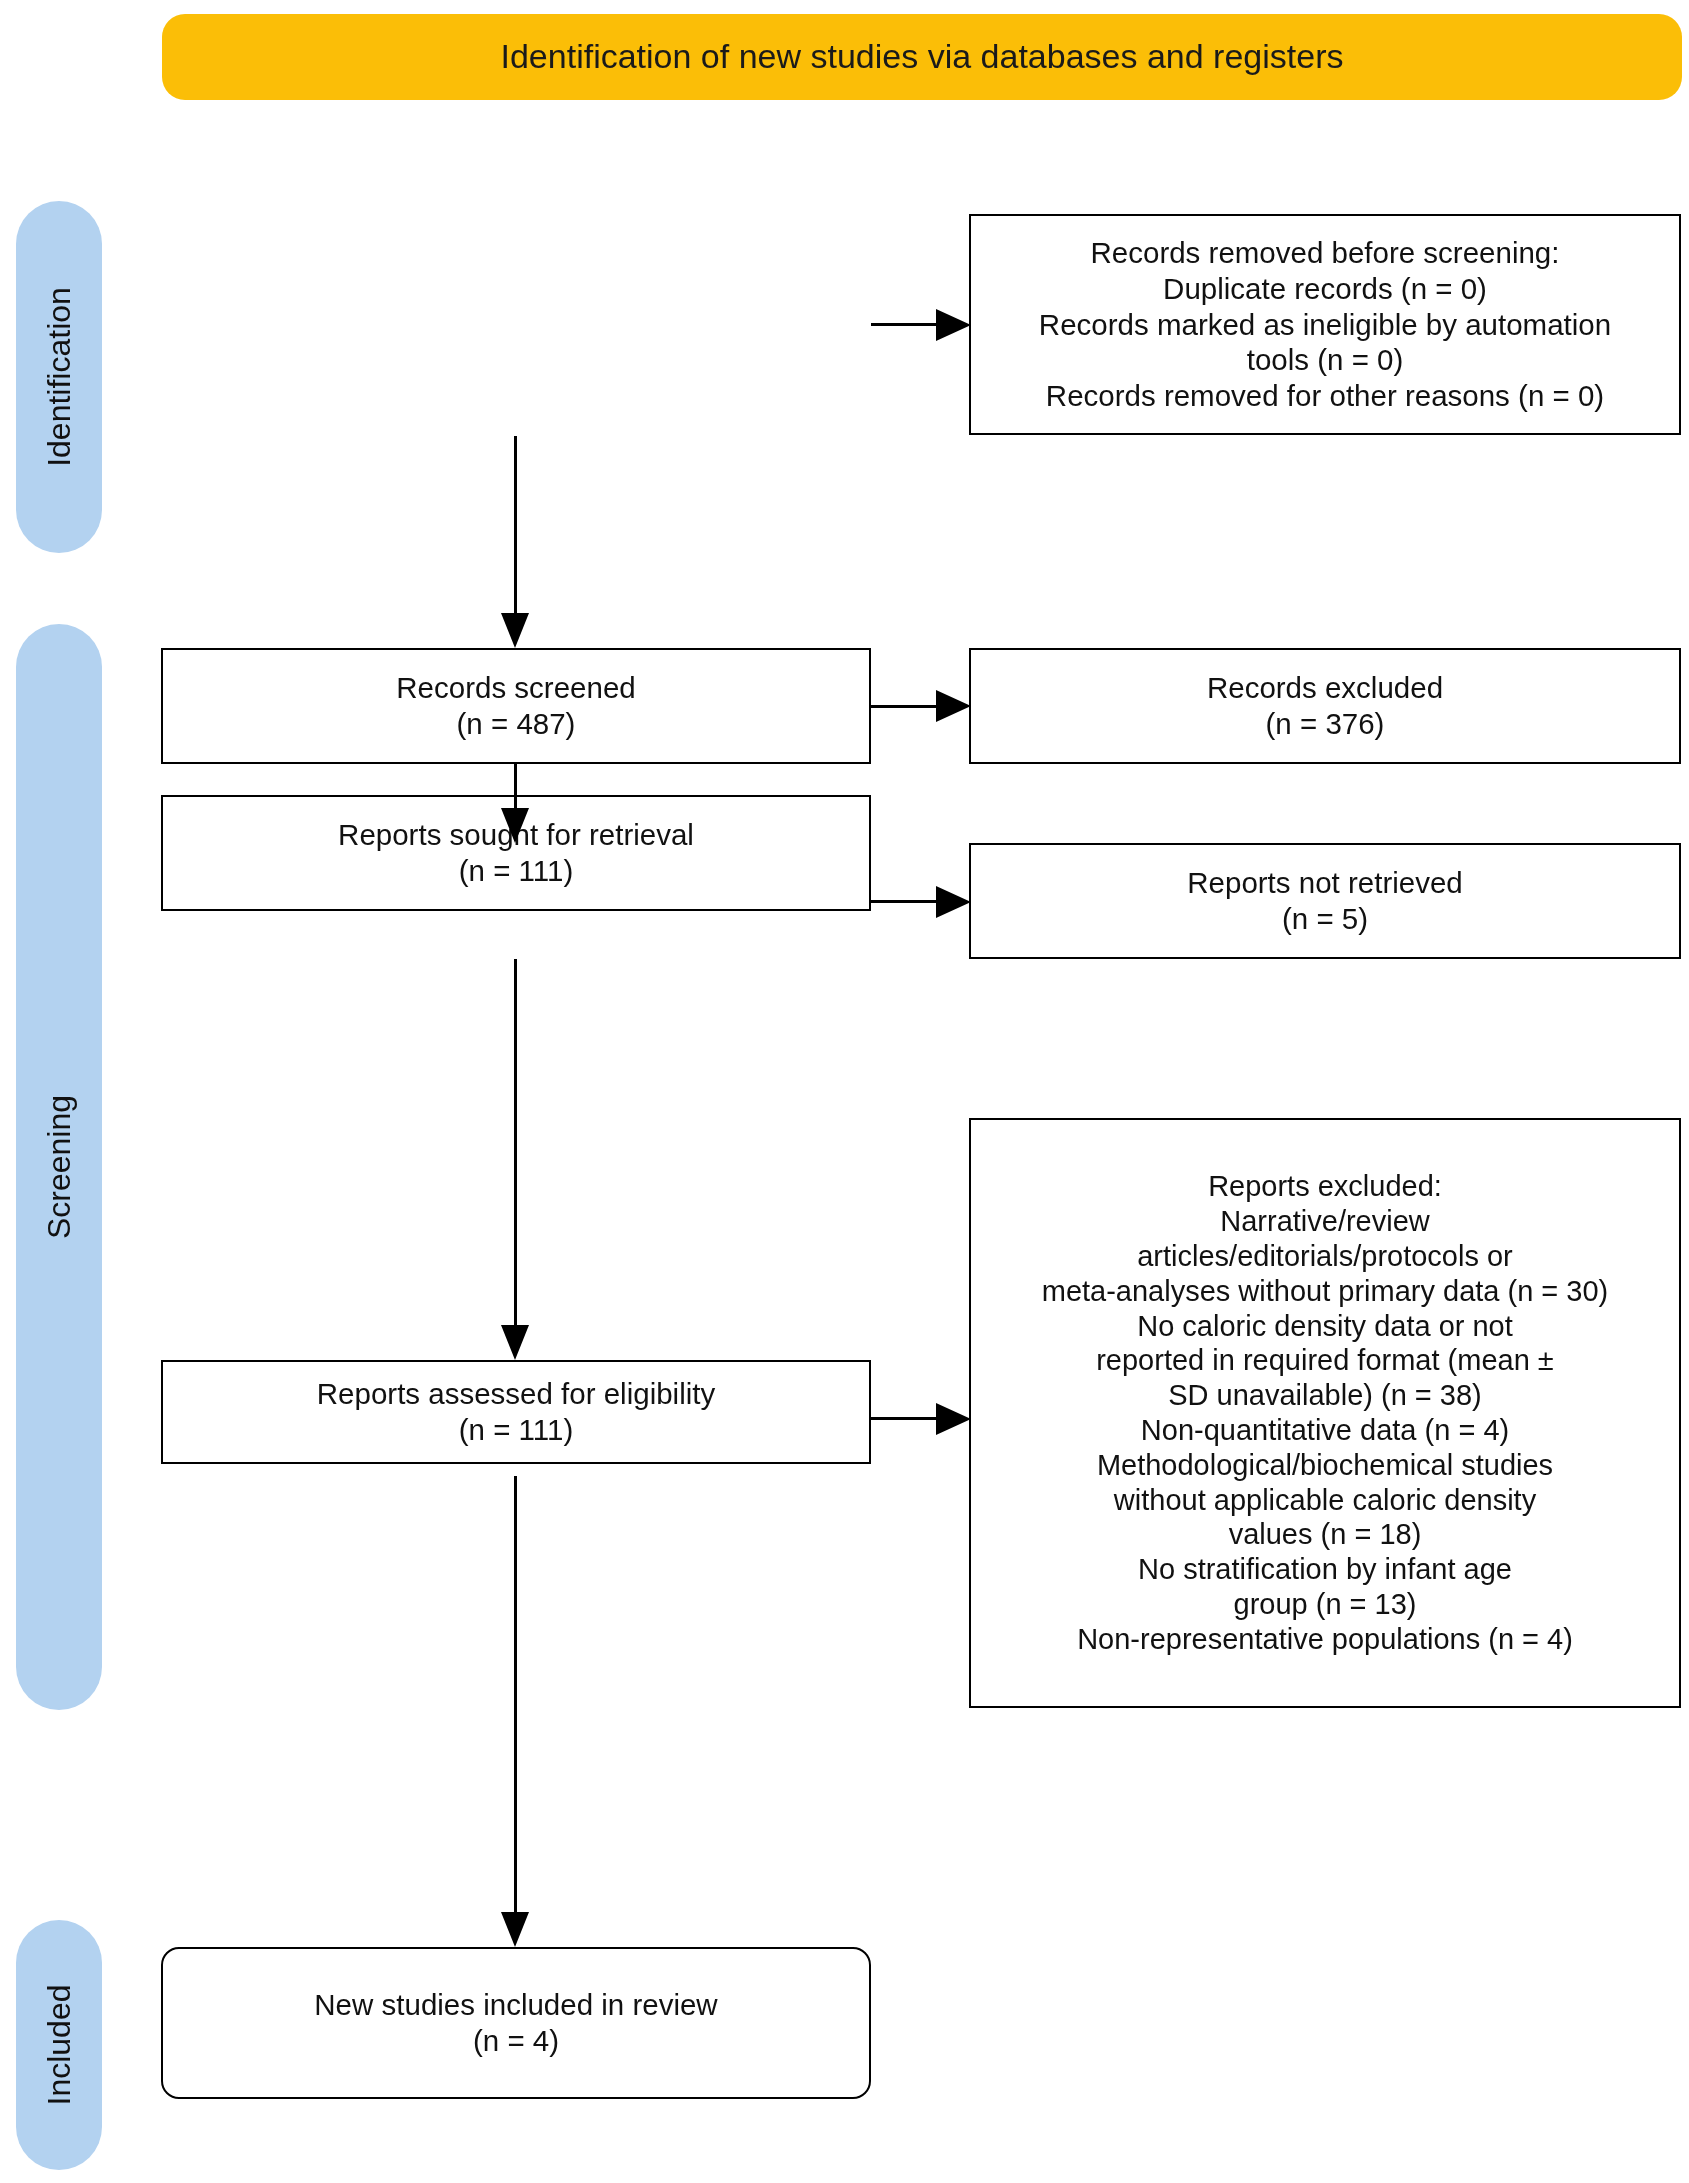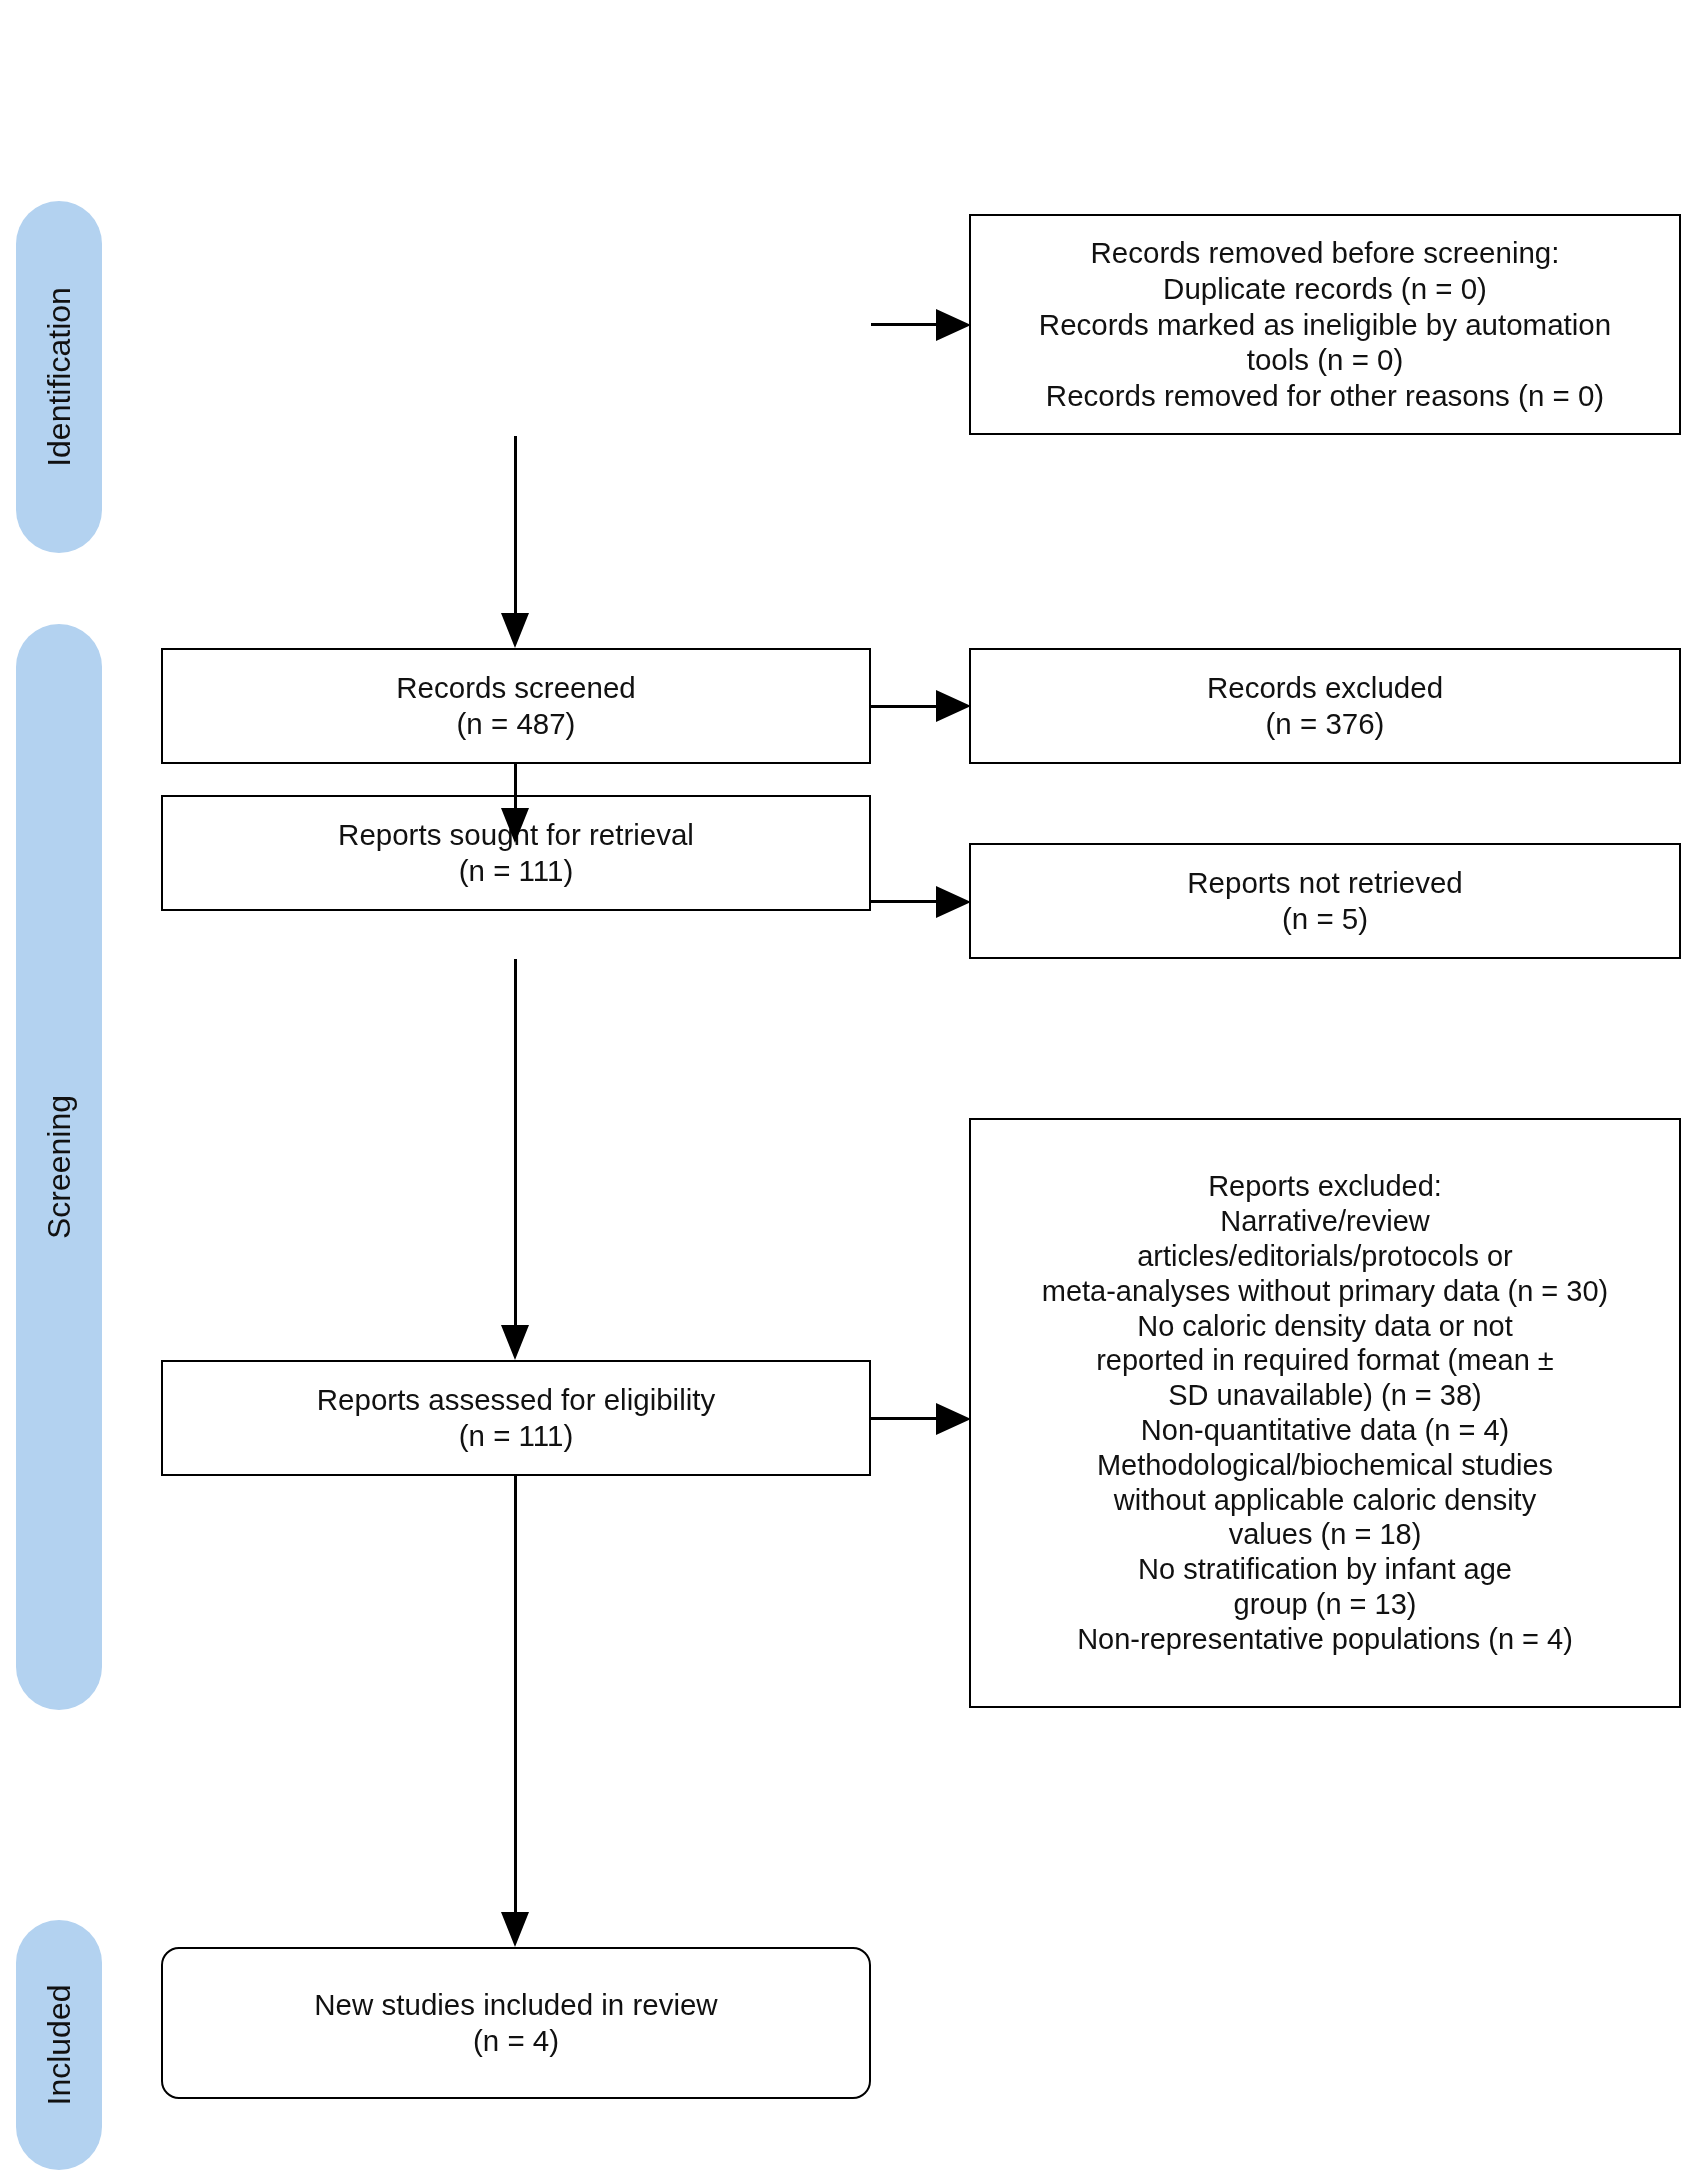--- a/index.html
+++ b/index.html
@@ -81,21 +81,21 @@
   }
   .fbox-text.tight {
     font-size: 29px;
     line-height: 1.20;
   }
 
   
   #box-identified   { left: 161px;  top: 214px;  width: 710px; height: 221px; }
   #box-screened     { left: 161px;  top: 648px; width: 710px; height: 116px; }
   #box-sought       { left: 161px;  top: 795px; width: 710px; height: 116px; }
-  #box-assessed     { left: 161px;  top: 1360px; width: 710px; height: 116px; }
+  #box-assessed     { left: 161px;  top: 1360px; width: 710px; height: 104px; }
   #box-included     { left: 161px;  top: 1947px; width: 710px; height: 152px; border-radius: 18px; }
 
   
   #box-removed      { left: 969px; top: 214px;  width: 712px; height: 221px; }
   #box-excluded     { left: 969px; top: 648px; width: 712px; height: 116px; }
   #box-notretrieved { left: 969px; top: 843px; width: 712px; height: 116px; }
   #box-repexcluded  { left: 969px; top: 1118px; width: 712px; height: 590px; }
   .vline {
     position: absolute;
     width: 2.8px;
@@ -141,20 +141,23 @@
   #ar1 { left: 936px; top: 309px;  }
   #ar2 { left: 936px; top: 690px; }
   #ar3 { left: 936px; top: 886px; }
   #ar4 { left: 936px; top: 1403px; }
 </style>
 </head>
 <body>
 
 <div id="canvas">
 
+  <div class="banner" id="banner">
+    <div class="banner-text">Identification of new studies via databases and registers</div>
+  </div>
 
   <div class="stage-pill" id="pill-identification">
     <div class="stage-label">Identification</div>
   </div>
 
   <div class="stage-pill" id="pill-screening">
     <div class="stage-label">Screening</div>
   </div>
 
   <div class="stage-pill" id="pill-included">

